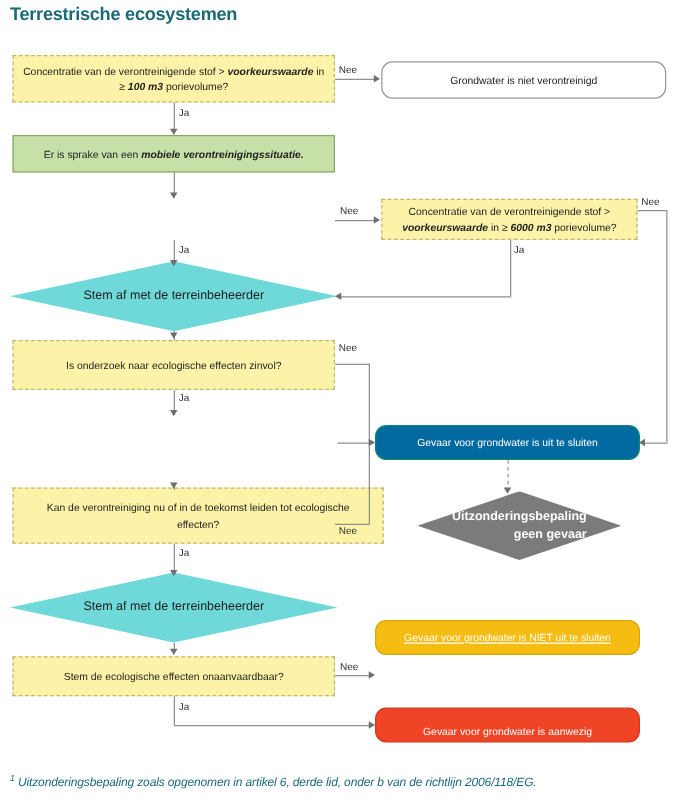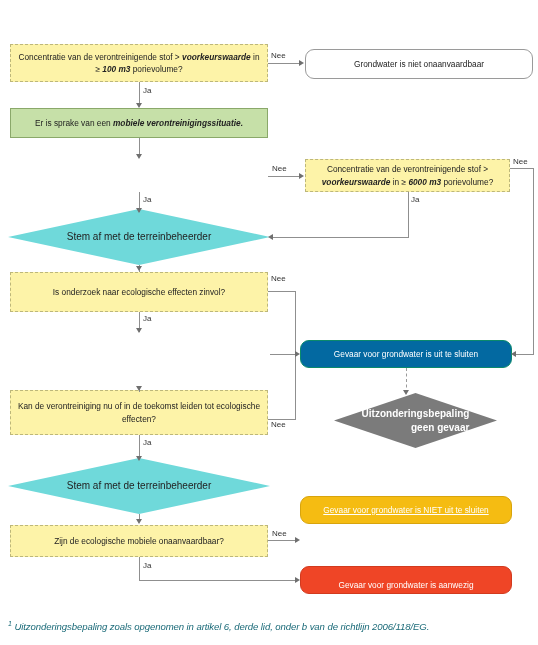--- a/index.html
+++ b/index.html
@@ -113,30 +113,31 @@
     position:absolute;
     font-size:8px;color:#333;
     white-space:nowrap;
   }
 </style>
 </head>
 <body>
 
 <div id="stage">
 
+  <div class="title">Terrestrische ecosystemen</div>
 
   <div class="node box-yellow" style="left:10px;top:44px;width:258px;height:38px;">
     <div>
       <span>Concentratie van de verontreinigende stof &gt; </span><b>voorkeurswaarde</b><span> in</span><br>
       <span>≥ </span><b>100 m3</b><span> porievolume?</span>
     </div>
   </div>
 
   <div class="node box-white" style="left:305px;top:49px;width:228px;height:30px;">
-    <span>Grondwater is niet onaanvaardbaar</span>
+    <span>Grondwater is niet verontreinigd</span>
   </div>
 
   <div class="node box-green" style="left:10px;top:108px;width:258px;height:30px;">
     <div>
       <span>Er is sprake van een </span><b>mobiele verontreinigingssituatie.</b>
     </div>
   </div>
 
 
   <div class="node box-yellow" style="left:305px;top:159px;width:205px;height:33px;">
@@ -149,34 +150,34 @@
   <div class="diamond" style="left:8px;top:209px;width:262px;height:56px;">
     <div class="dshape"></div>
     <div class="dtext">Stem af met de terreinbeheerder</div>
   </div>
 
   <div class="node box-yellow" style="left:10px;top:272px;width:258px;height:40px;">
     <span>Is onderzoek naar ecologische effecten zinvol?</span>
   </div>
 
 
-  <div class="node box-yellow" style="left:10px;top:390px;width:258px;height:45px;">
+  <div class="node box-yellow" style="left:10px;top:390px;width:297px;height:45px;">
     <div>
       <span>Kan de verontreiniging nu of in de toekomst leiden tot ecologische</span><br>
       <span>effecten?</span>
     </div>
   </div>
 
   <div class="diamond" style="left:8px;top:458px;width:262px;height:56px;">
     <div class="dshape"></div>
     <div class="dtext">Stem af met de terreinbeheerder</div>
   </div>
 
   <div class="node box-yellow" style="left:10px;top:525px;width:258px;height:32px;">
-    <span>Zijn de ecologische mobiele onaanvaardbaar?</span>
+    <span>Stem de ecologische effecten onaanvaardbaar?</span>
   </div>
 
   <div class="node box-teal" style="left:300px;top:340px;width:212px;height:28px;">
     <span>Gevaar voor grondwater is uit te sluiten</span>
   </div>
 
   <div class="diamond grey" style="left:334px;top:393px;width:163px;height:55px;text-align:right;">
     <div class="dshape"></div>
     <div class="dtext" style="padding:0 14px;">
       <span>Uitzonderingsbepaling</span><br>

